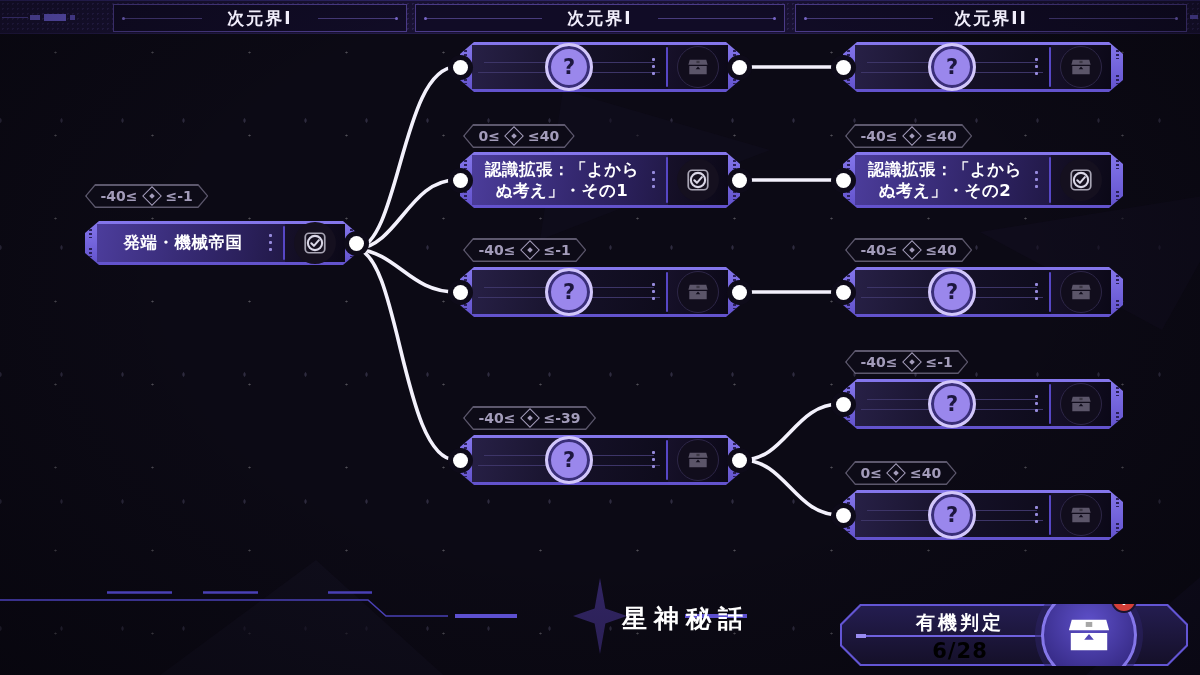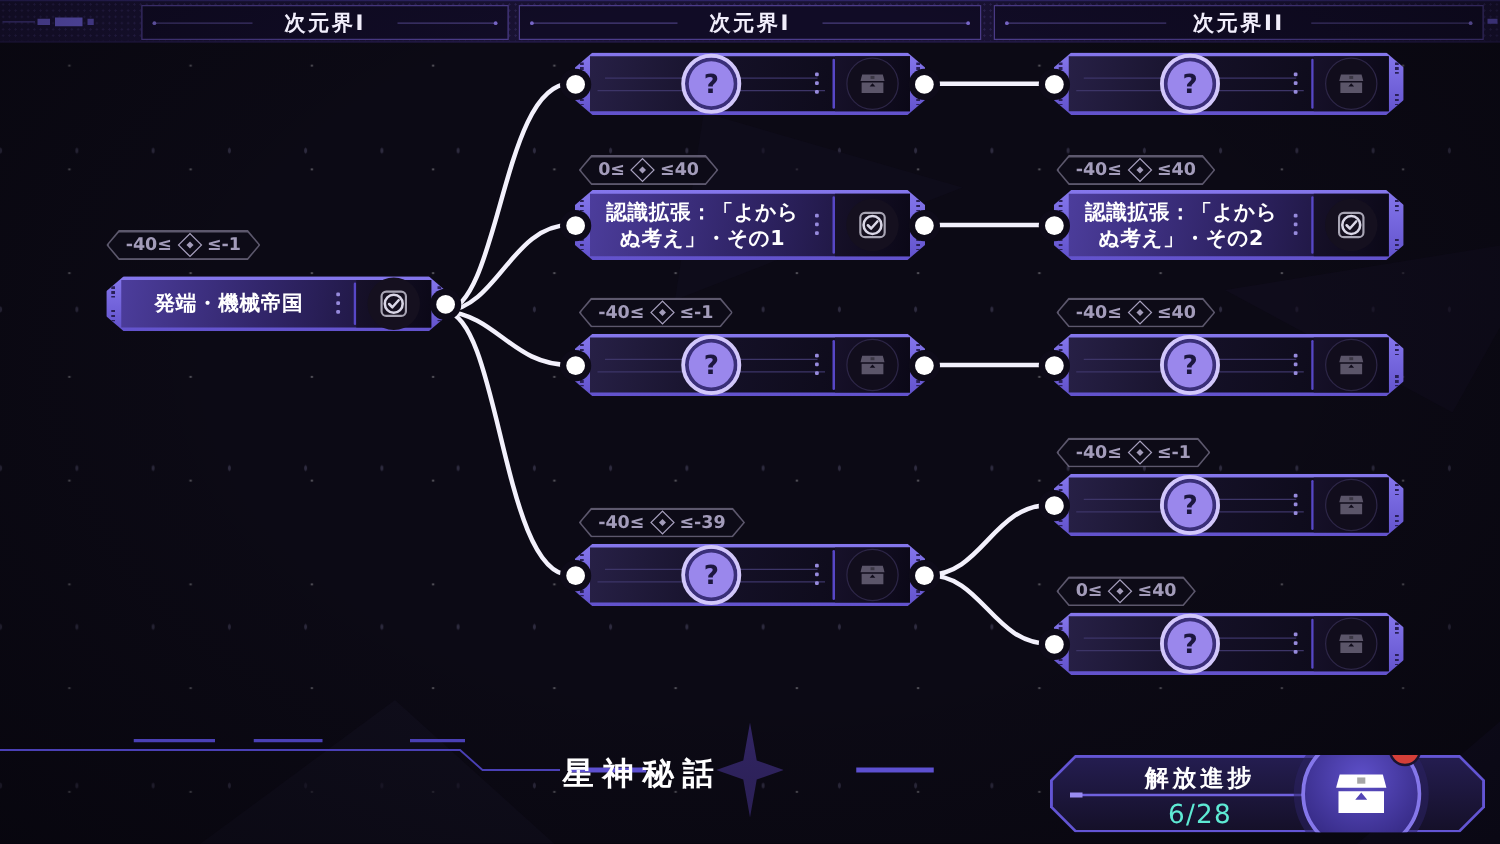--- a/index.html
+++ b/index.html
@@ -79,33 +79,33 @@
   .cond-in{position:relative;margin:1.5px;flex:1;background:#0d0b17;display:flex;align-items:center;
         justify-content:center;gap:7px;padding:0 14px;color:#a39cba;font-size:14px;font-weight:bold;
         clip-path:polygon(9px 0,calc(100% - 9px) 0,100% 50%,calc(100% - 9px) 100%,9px 100%,0 50%);}
   .cdia{width:12px;height:12px;border:1.5px solid #a39cba;transform:rotate(45deg);
         display:flex;align-items:center;justify-content:center;flex:none;}
   .cdia i{width:4px;height:4px;background:#a39cba;display:block;}
   
   svg.footlines{position:absolute;left:0;top:0;z-index:1;}
   .staremblem{position:absolute;left:573px;top:578px;width:54px;height:76px;background:#37296f;opacity:.9;
         clip-path:polygon(50% 0,60% 40%,100% 50%,60% 60%,50% 100%,40% 60%,0 50%,40% 40%);}
-  .ftitle{position:absolute;left:450px;top:602px;width:300px;text-align:left;color:#ffffff;
+  .ftitle{position:absolute;left:450px;top:602px;width:300px;text-align:right;color:#ffffff;
         font-size:25px;font-weight:bold;letter-spacing:7px;z-index:2;}
   .banner{position:absolute;left:840px;top:604px;width:348px;height:62px;z-index:2;background:#6355d4;
         clip-path:polygon(20px 0,calc(100% - 20px) 0,100% 20px,100% calc(100% - 20px),calc(100% - 20px) 100%,20px 100%,0 calc(100% - 20px),0 20px);}
   .banner-in{position:absolute;inset:2px;background:linear-gradient(180deg,#241d50,#151029);
         clip-path:polygon(19px 0,calc(100% - 19px) 0,100% 19px,100% calc(100% - 19px),calc(100% - 19px) 100%,19px 100%,0 calc(100% - 19px),0 19px);}
   .plabel{position:absolute;left:20px;top:6px;width:200px;text-align:center;color:#fff;
         font-size:19px;font-weight:bold;letter-spacing:3px;}
   .pdiv{position:absolute;left:16px;top:31px;width:206px;height:2px;background:#6f61de;}
   .pdiv::before,.pdiv::after{content:"";position:absolute;top:-1px;width:10px;height:4px;background:#998cf2;}
   .pdiv::before{left:0;} .pdiv::after{right:0;}
-  .pvalue{position:absolute;left:20px;top:35px;width:200px;text-align:center;color:#5eead4;
-        font-size:21px;font-weight:normal;letter-spacing:1px;}
+  .pvalue{position:absolute;left:20px;top:35px;width:200px;text-align:center;color:#000000;
+        font-size:21px;font-weight:bold;letter-spacing:1px;}
   .pbtn{position:absolute;left:201px;top:-17px;width:90px;height:90px;border-radius:50%;cursor:pointer;
         background:radial-gradient(circle at 50% 35%,#5d4fc8,#3a2e8c 70%,#2c2271);
         border:3px solid #8577ea;box-shadow:0 0 0 6px rgba(44,35,100,.55);
         display:flex;align-items:center;justify-content:center;color:#ffffff;}
   .alertb{position:absolute;right:-3px;top:-3px;width:22px;height:22px;border-radius:50%;background:#d43f38;
         color:#fff;font-size:14px;font-weight:bold;display:flex;align-items:center;justify-content:center;
         border:2px solid #1a1430;}
 </style>
 </head>
 <body>
@@ -518,21 +518,21 @@
   <svg class="footlines" width="1200" height="675">
     <path d="M0,600 L368,600 L386,616 L448,616" fill="none" stroke="#4a40b5" stroke-width="1.5"></path>
     <path d="M107,592.5 L172,592.5 M203,592.5 L258,592.5 M328,592.5 L372,592.5" stroke="#4a40b5" stroke-width="2.5"></path>
     <path d="M455,616 L517,616 M685,616 L747,616" stroke="#5d50d0" stroke-width="4"></path>
   </svg>
   <div class="staremblem"></div>
   <div class="ftitle">星神秘話</div>
 
   <div class="banner">
     <div class="banner-in"></div>
-    <div class="plabel">解放進捗</div>
+    <div class="plabel">有機判定</div>
     <div class="pdiv"></div>
     <div class="pvalue">6/28</div>
     <div class="pbtn">
       <svg width="46" height="46" viewBox="0 0 24 24">
           <use href="#chest-glyph"></use>
         </svg>
       <div class="alertb">!</div>
     </div>
   </div>
 

